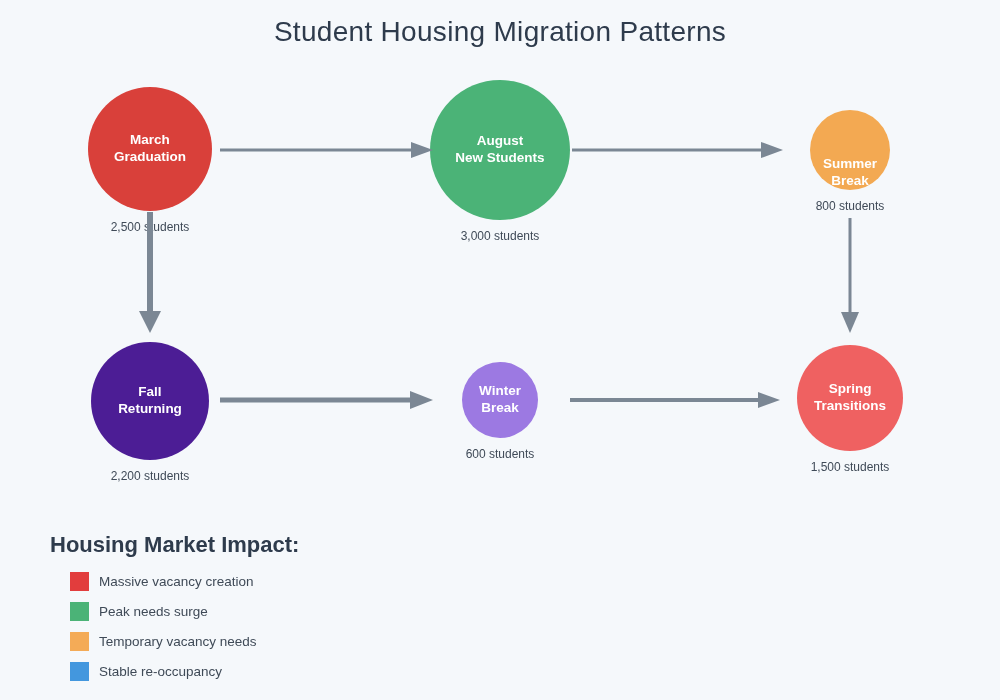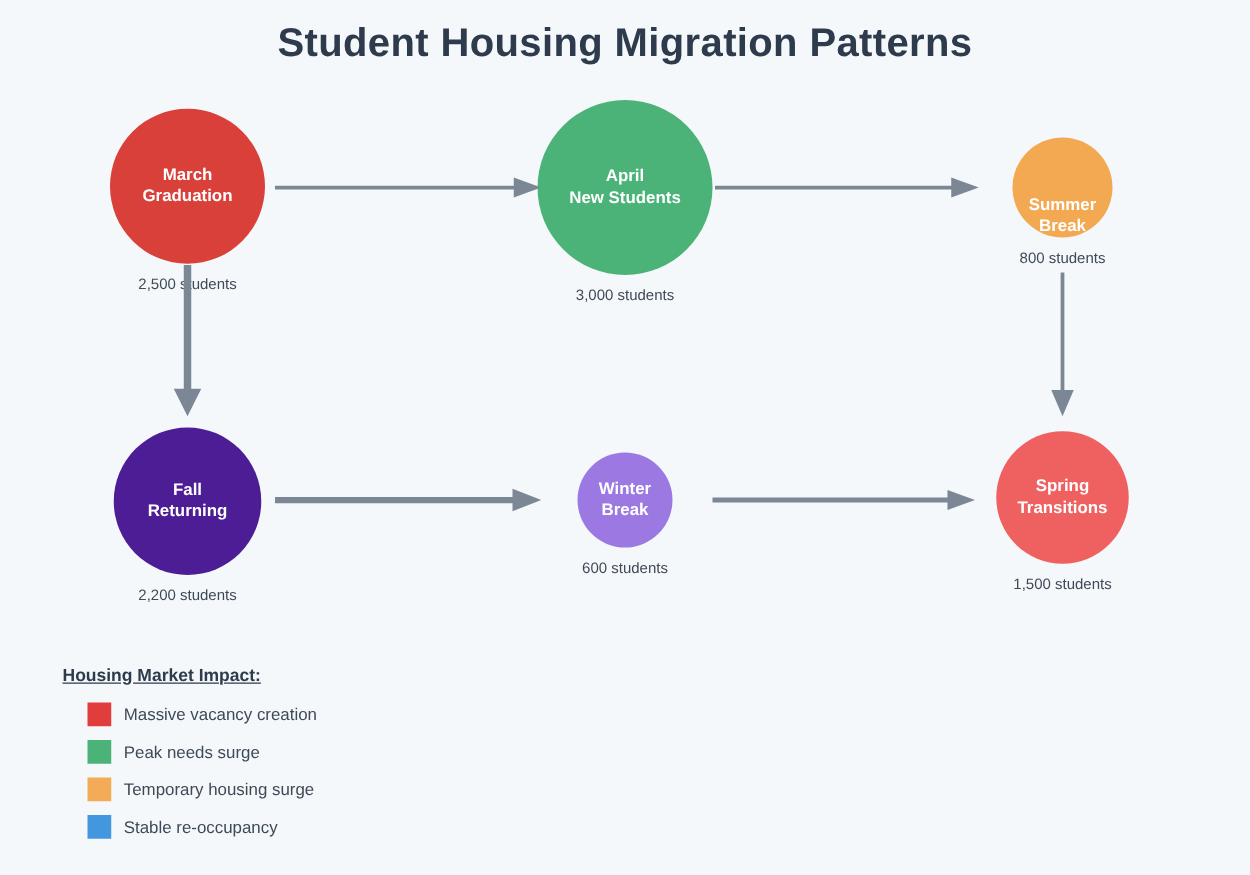--- a/index.html
+++ b/index.html
@@ -14,22 +14,22 @@
     background: #f5f8fb;
     overflow: hidden;
   }
   .title {
     position: absolute;
     top: 16px;
     left: 0;
     width: 100%;
     text-align: center;
     margin: 0;
-    font-size: 32px;
-    font-weight: bold;
+    font-size: 28px;
+    font-weight: normal;
     color: #2e3b4c;
     letter-spacing: 0.3px;
   }
   .node { position: absolute; }
   .circle {
     position: absolute;
     border-radius: 50%;
     display: flex;
     flex-direction: column;
     align-items: center;
@@ -68,24 +68,23 @@
   .arrow-line { stroke: var(--arrow, #7b8794); fill: none; }
   .arrow-head { fill: var(--arrow, #7b8794); stroke: none; }
 
   .legend {
     position: absolute;
     left: 50px;
     top: 532px;
   }
   .legend-heading {
     margin: 0 0 14px 0;
-    font-size: 14px;
+    font-size: 22px;
     font-weight: bold;
     color: #2e3b4c;
-    text-decoration: underline;
   }
   .legend-items { margin-left: 20px; }
   .legend-item {
     display: flex;
     align-items: center;
     height: 19px;
     margin-bottom: 11px;
   }
   .swatch {
     width: 19px;
@@ -108,21 +107,21 @@
   <div class="node node-march">
     <div class="circle" style="background: rgb(217, 64, 58);">
       <span>March</span>
       <span>Graduation</span>
     </div>
     <div class="count">2,500 students</div>
   </div>
 
   <div class="node node-april">
     <div class="circle" style="background: rgb(75, 179, 119);">
-      <span>April</span>
+      <span>August</span>
       <span>New Students</span>
     </div>
     <div class="count">3,000 students</div>
   </div>
 
   <div class="node node-summer">
     <div class="circle" style="background: rgb(243, 169, 82); justify-content: flex-end;">
       <span>Summer</span>
       <span>Break</span>
     </div>
@@ -186,21 +185,21 @@
       <div class="legend-item">
         <span class="swatch" style="background: rgb(226, 61, 61);"></span>
         <span class="legend-label">Massive vacancy creation</span>
       </div>
       <div class="legend-item">
         <span class="swatch" style="background: rgb(75, 179, 119);"></span>
         <span class="legend-label">Peak needs surge</span>
       </div>
       <div class="legend-item">
         <span class="swatch" style="background: rgb(244, 171, 87);"></span>
-        <span class="legend-label">Temporary housing surge</span>
+        <span class="legend-label">Temporary vacancy needs</span>
       </div>
       <div class="legend-item">
         <span class="swatch" style="background: rgb(67, 151, 222);"></span>
         <span class="legend-label">Stable re-occupancy</span>
       </div>
     </div>
   </div>
 
 </div>
 

